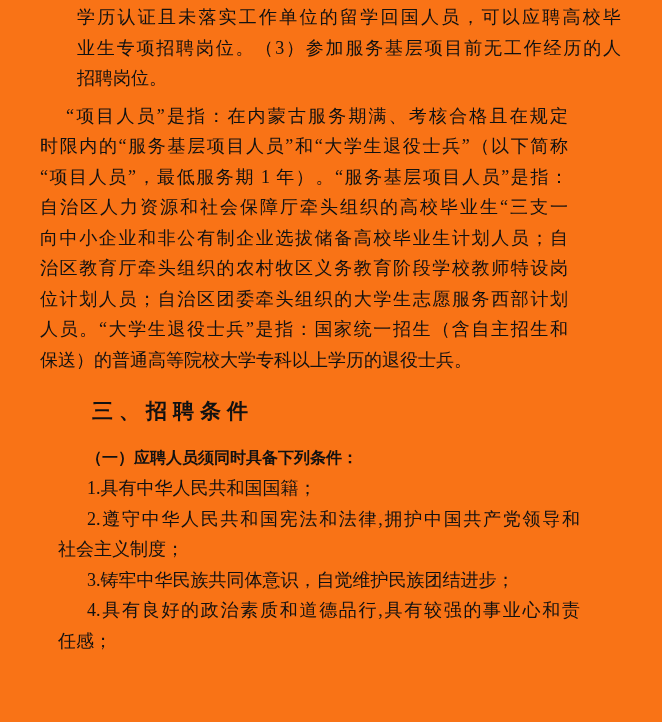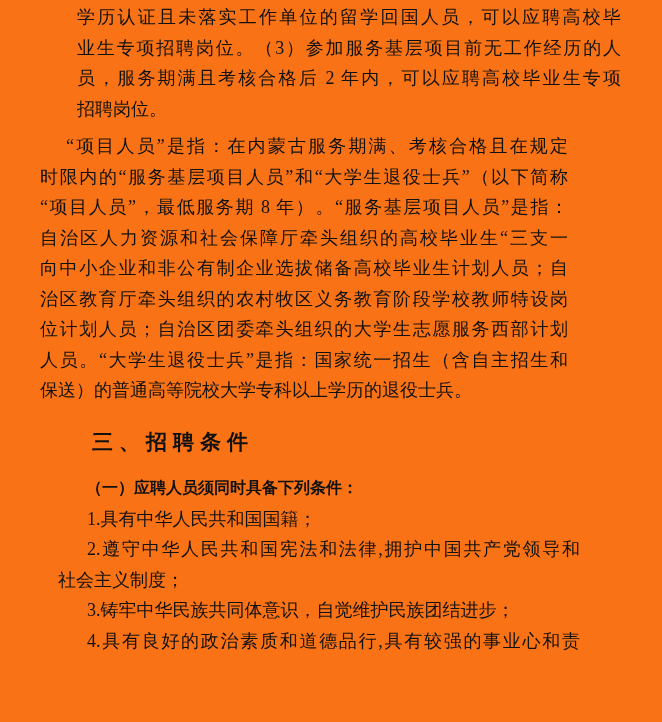--- a/index.html
+++ b/index.html
@@ -49,41 +49,41 @@
   .conds .first { padding-left: 29px; }
 </style>
 </head>
 <body>
 
 <div class="page">
 
   <div class="para-a">
     <div class="line jl">学历认证且未落实工作单位的留学回国人员，可以应聘高校毕</div>
     <div class="line jl">业生专项招聘岗位。（3）参加服务基层项目前无工作经历的人</div>
-    <div class="line jl">员，服务期满且考核合格后 2 年内，可以应聘高校毕业生专项</div>
     <div class="line">招聘岗位。</div>
   </div>
 
   <div class="para-b">
     <div class="line jl indent">“项目人员”是指：在内蒙古服务期满、考核合格且在规定</div>
     <div class="line jl">时限内的“服务基层项目人员”和“大学生退役士兵”（以下简称</div>
-    <div class="line jl">“项目人员”，最低服务期 8 年）。“服务基层项目人员”是指：</div>
+    <div class="line jl">“项目人员”，最低服务期 1 年）。“服务基层项目人员”是指：</div>
     <div class="line jl">自治区人力资源和社会保障厅牵头组织的高校毕业生“三支一</div>
     <div class="line jl">向中小企业和非公有制企业选拔储备高校毕业生计划人员；自</div>
     <div class="line jl">治区教育厅牵头组织的农村牧区义务教育阶段学校教师特设岗</div>
     <div class="line jl">位计划人员；自治区团委牵头组织的大学生志愿服务西部计划</div>
     <div class="line jl">人员。“大学生退役士兵”是指：国家统一招生（含自主招生和</div>
     <div class="line">保送）的普通高等院校大学专科以上学历的退役士兵。</div>
   </div>
 
   <div class="heading-1">三、招聘条件</div>
 
   <div class="heading-2">（一）应聘人员须同时具备下列条件：</div>
 
   <div class="conds">
     <div class="line first">1.具有中华人民共和国国籍；</div>
     <div class="line first jl">2.遵守中华人民共和国宪法和法律,拥护中国共产党领导和</div>
     <div class="line">社会主义制度；</div>
     <div class="line first">3.铸牢中华民族共同体意识，自觉维护民族团结进步；</div>
     <div class="line first jl">4.具有良好的政治素质和道德品行,具有较强的事业心和责</div>
+    <div class="line">任感；</div>
   </div>
 
 </div>
 
 </body></html>

